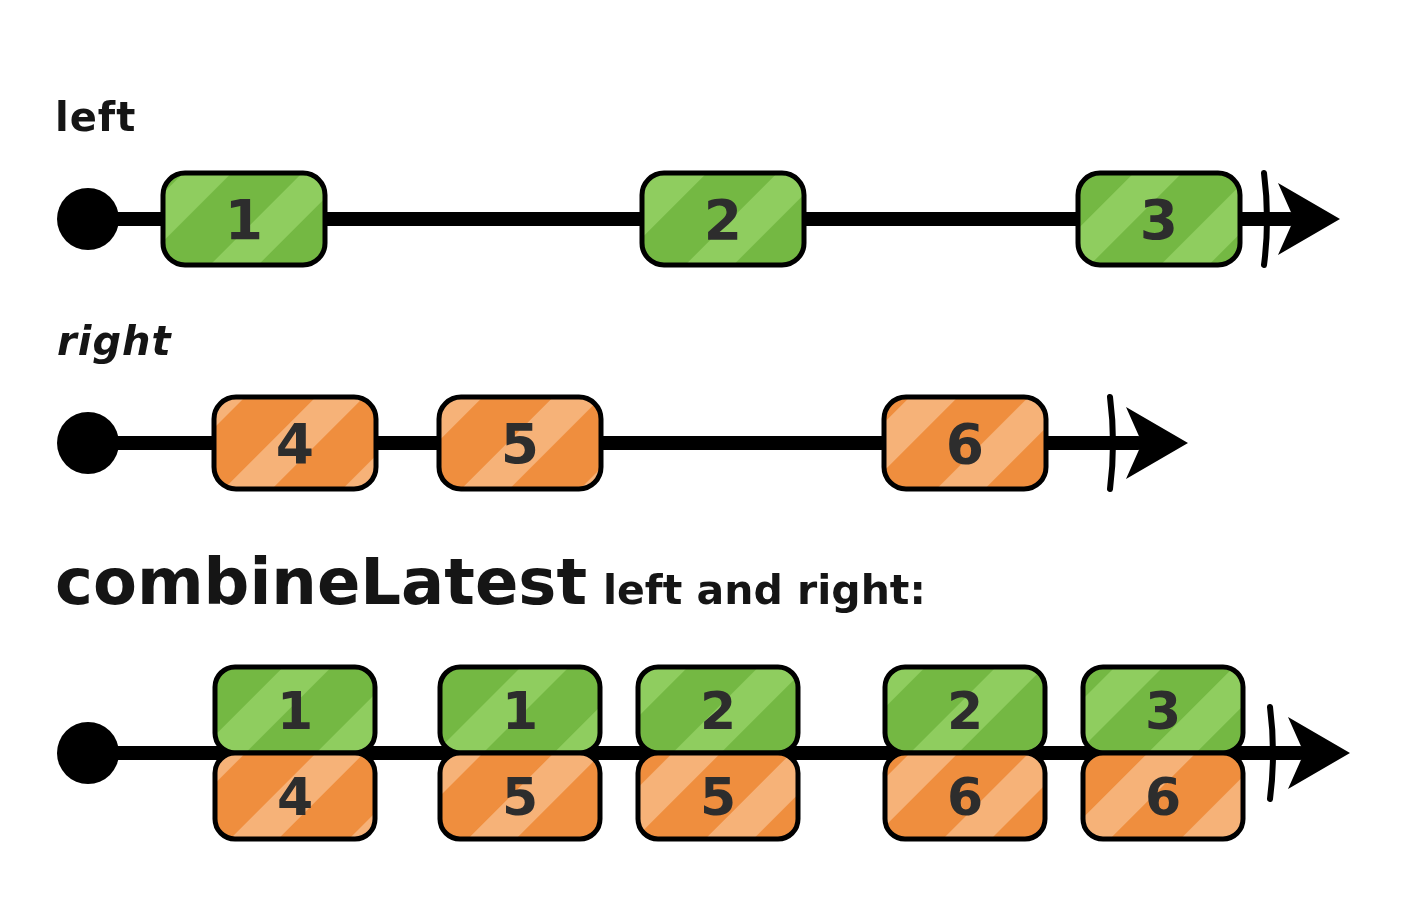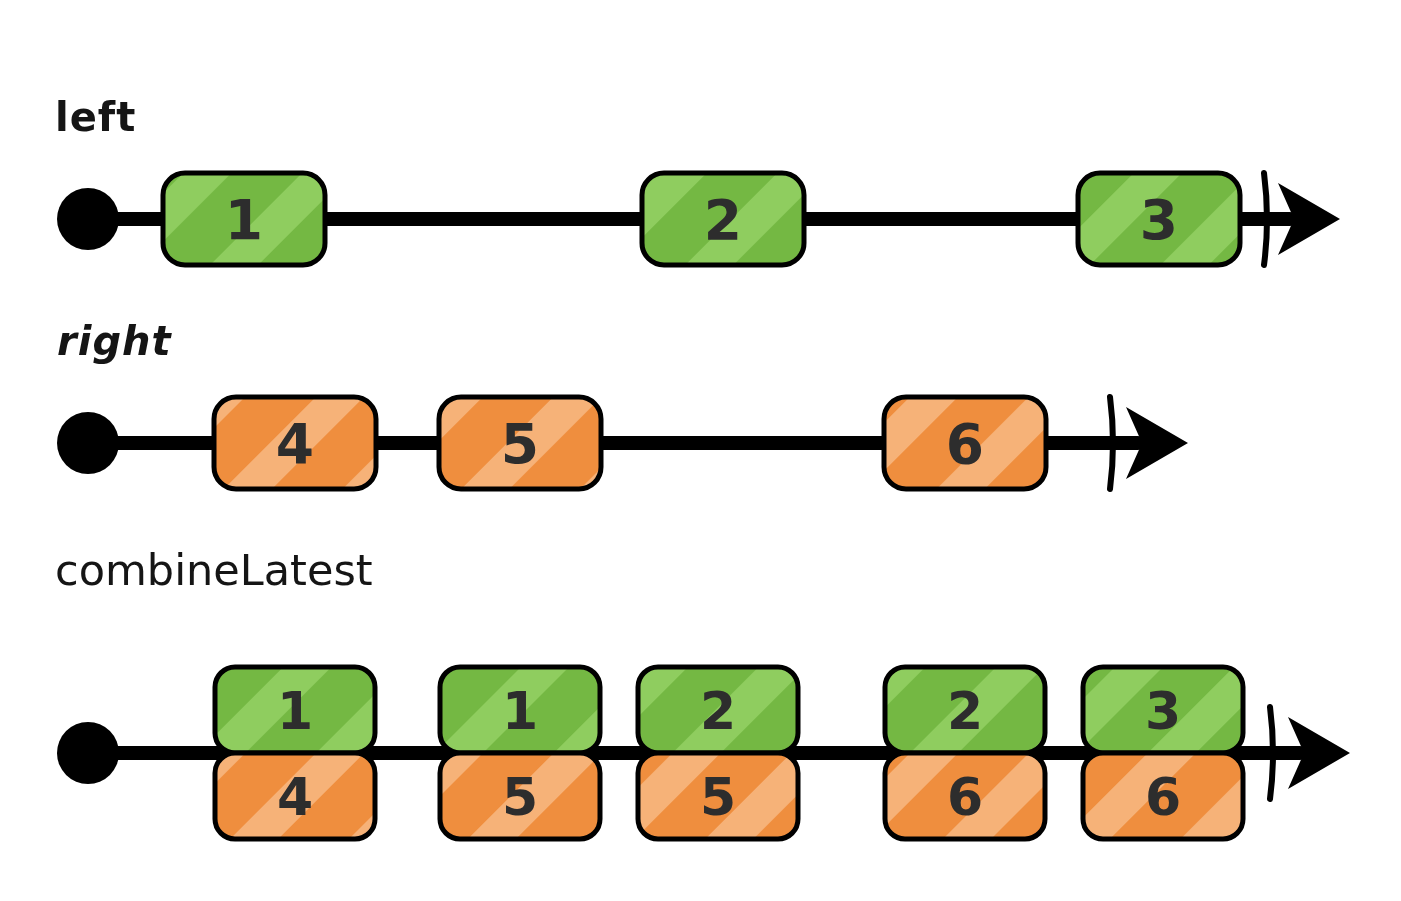--- a/index.html
+++ b/index.html
@@ -24,21 +24,21 @@
   .label-right { left: 57px; top: 318px; font-style: italic; }
   .heading {
     position: absolute;
     left: 55px; top: 545px;
     display: flex;
     align-items: baseline;
     gap: 16px;
     color: #151515;
     white-space: nowrap;
   }
-  .heading .op   { font-size: 43px; font-weight: normal; text-align: center; }
+  .heading .op   { font-size: 64px; font-weight: bold; text-align: center; }
   .heading .rest { font-size: 41px; font-weight: bold; }
   svg text {
     font-family: "DejaVu Sans", sans-serif;
     font-weight: bold;
   }
 </style>
 </head>
 <body>
 
 <div class="page">
@@ -137,15 +137,16 @@
         </g>
       </g>
     </svg>
 
   <div class="stream-label label-left">left</div>
 
   <div class="stream-label label-right">right</div>
 
   <div class="heading">
     <span class="op">combineLatest</span>
+    <span class="rest">left and right:</span>
   </div>
 
 </div>
 
 </body></html>

